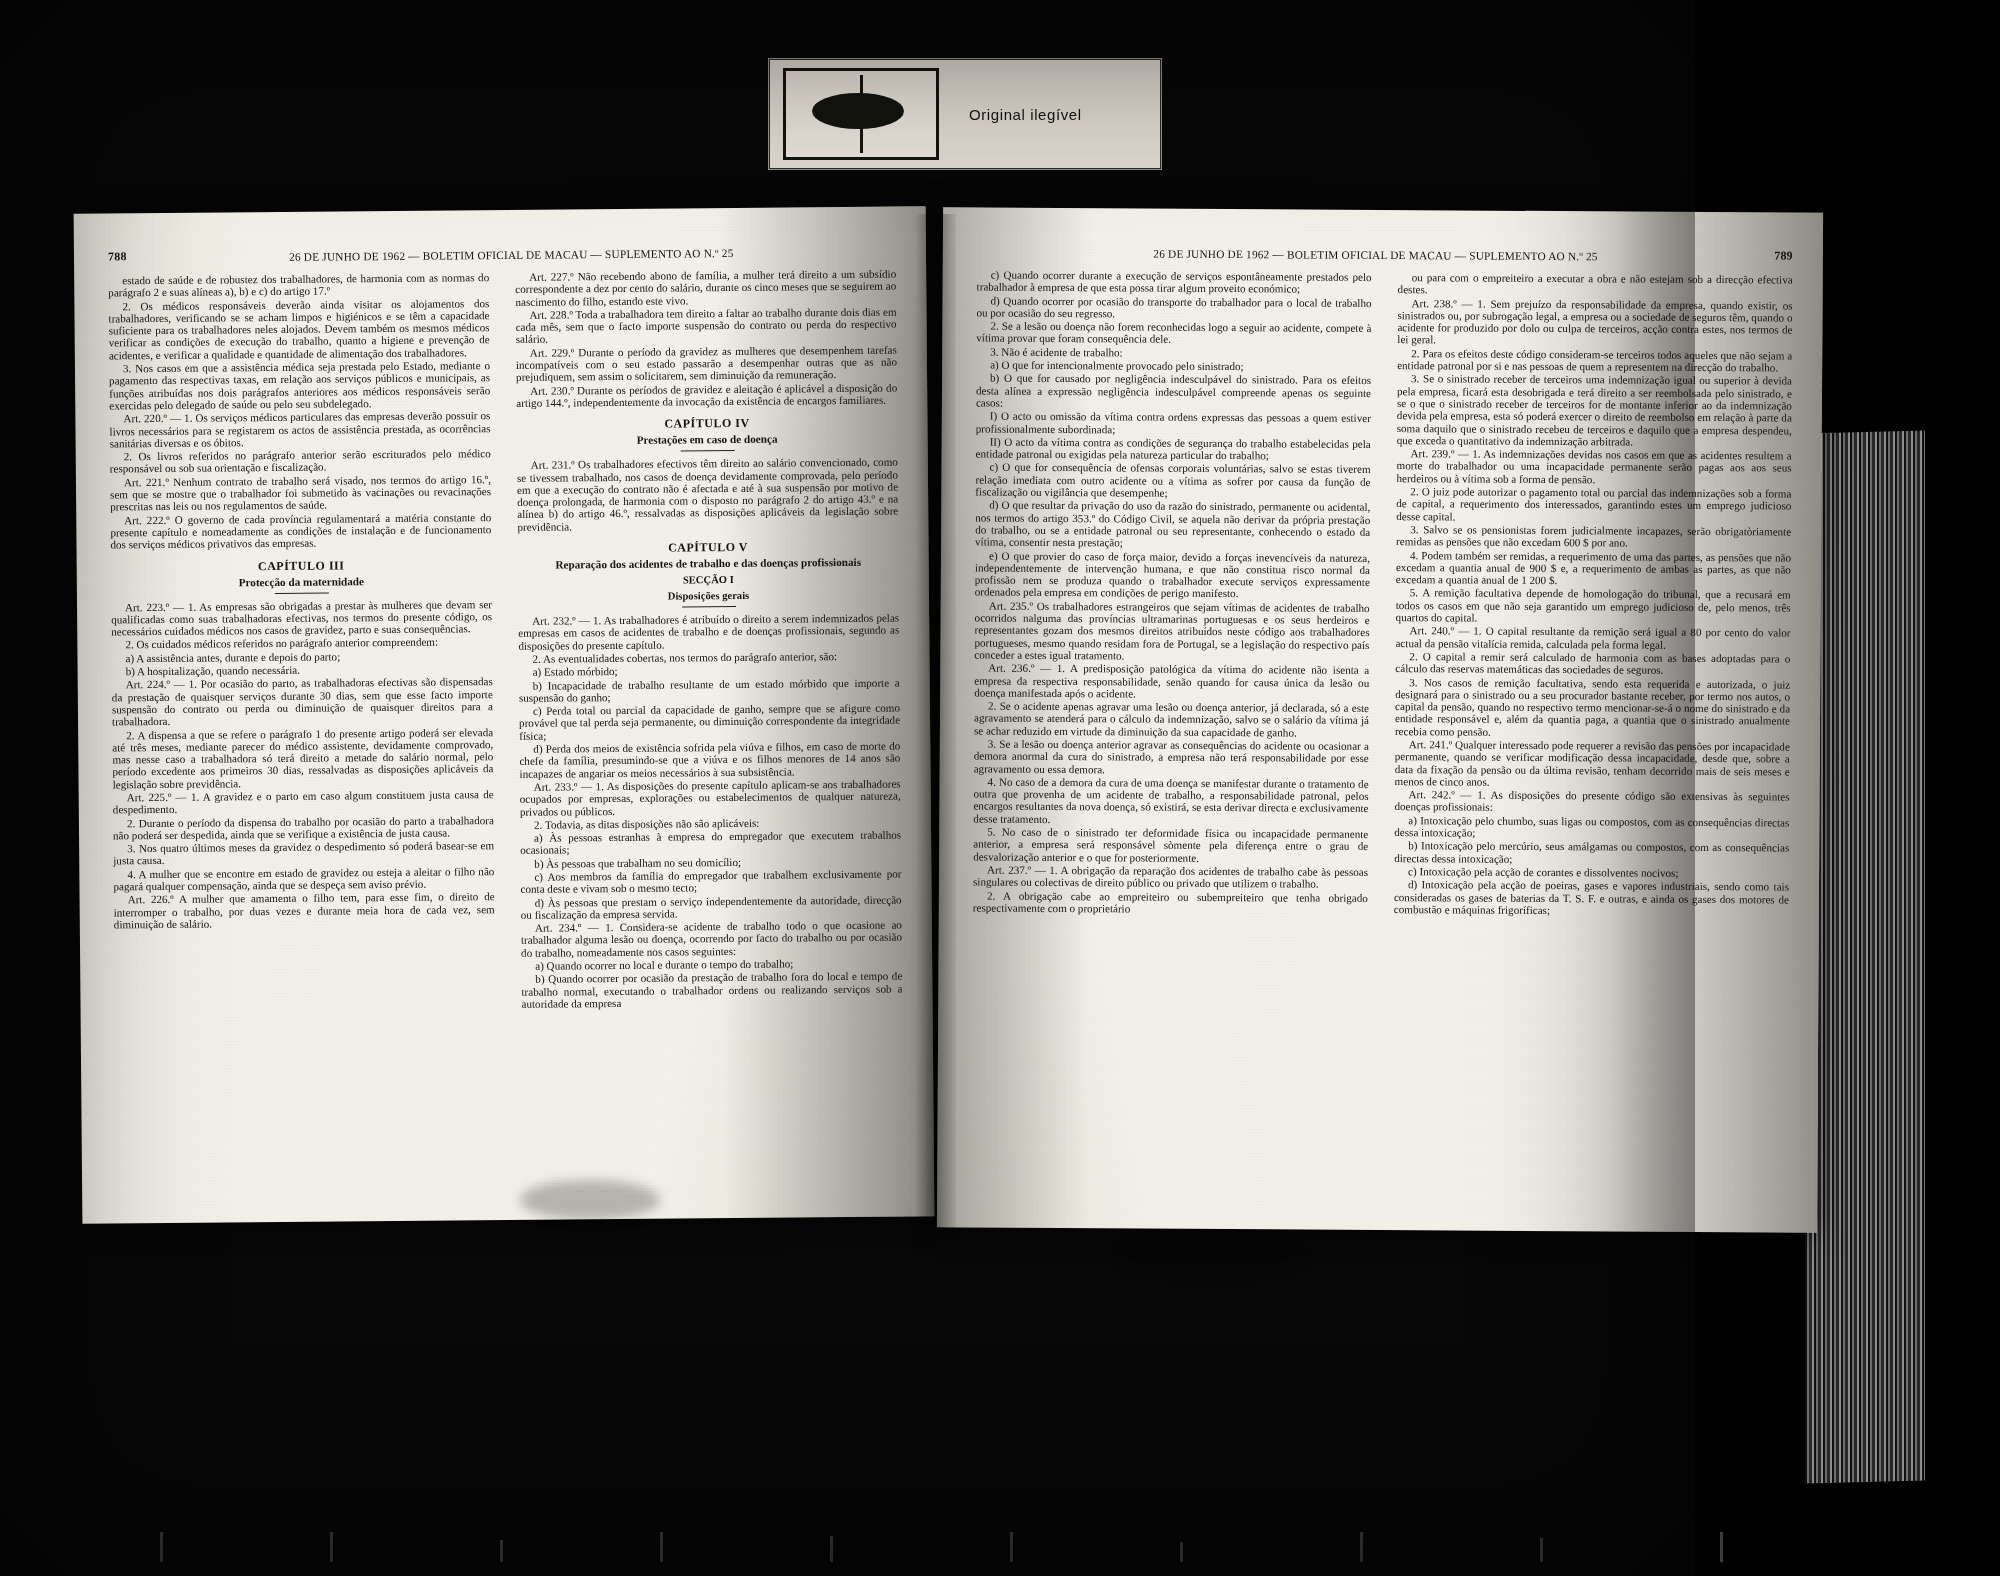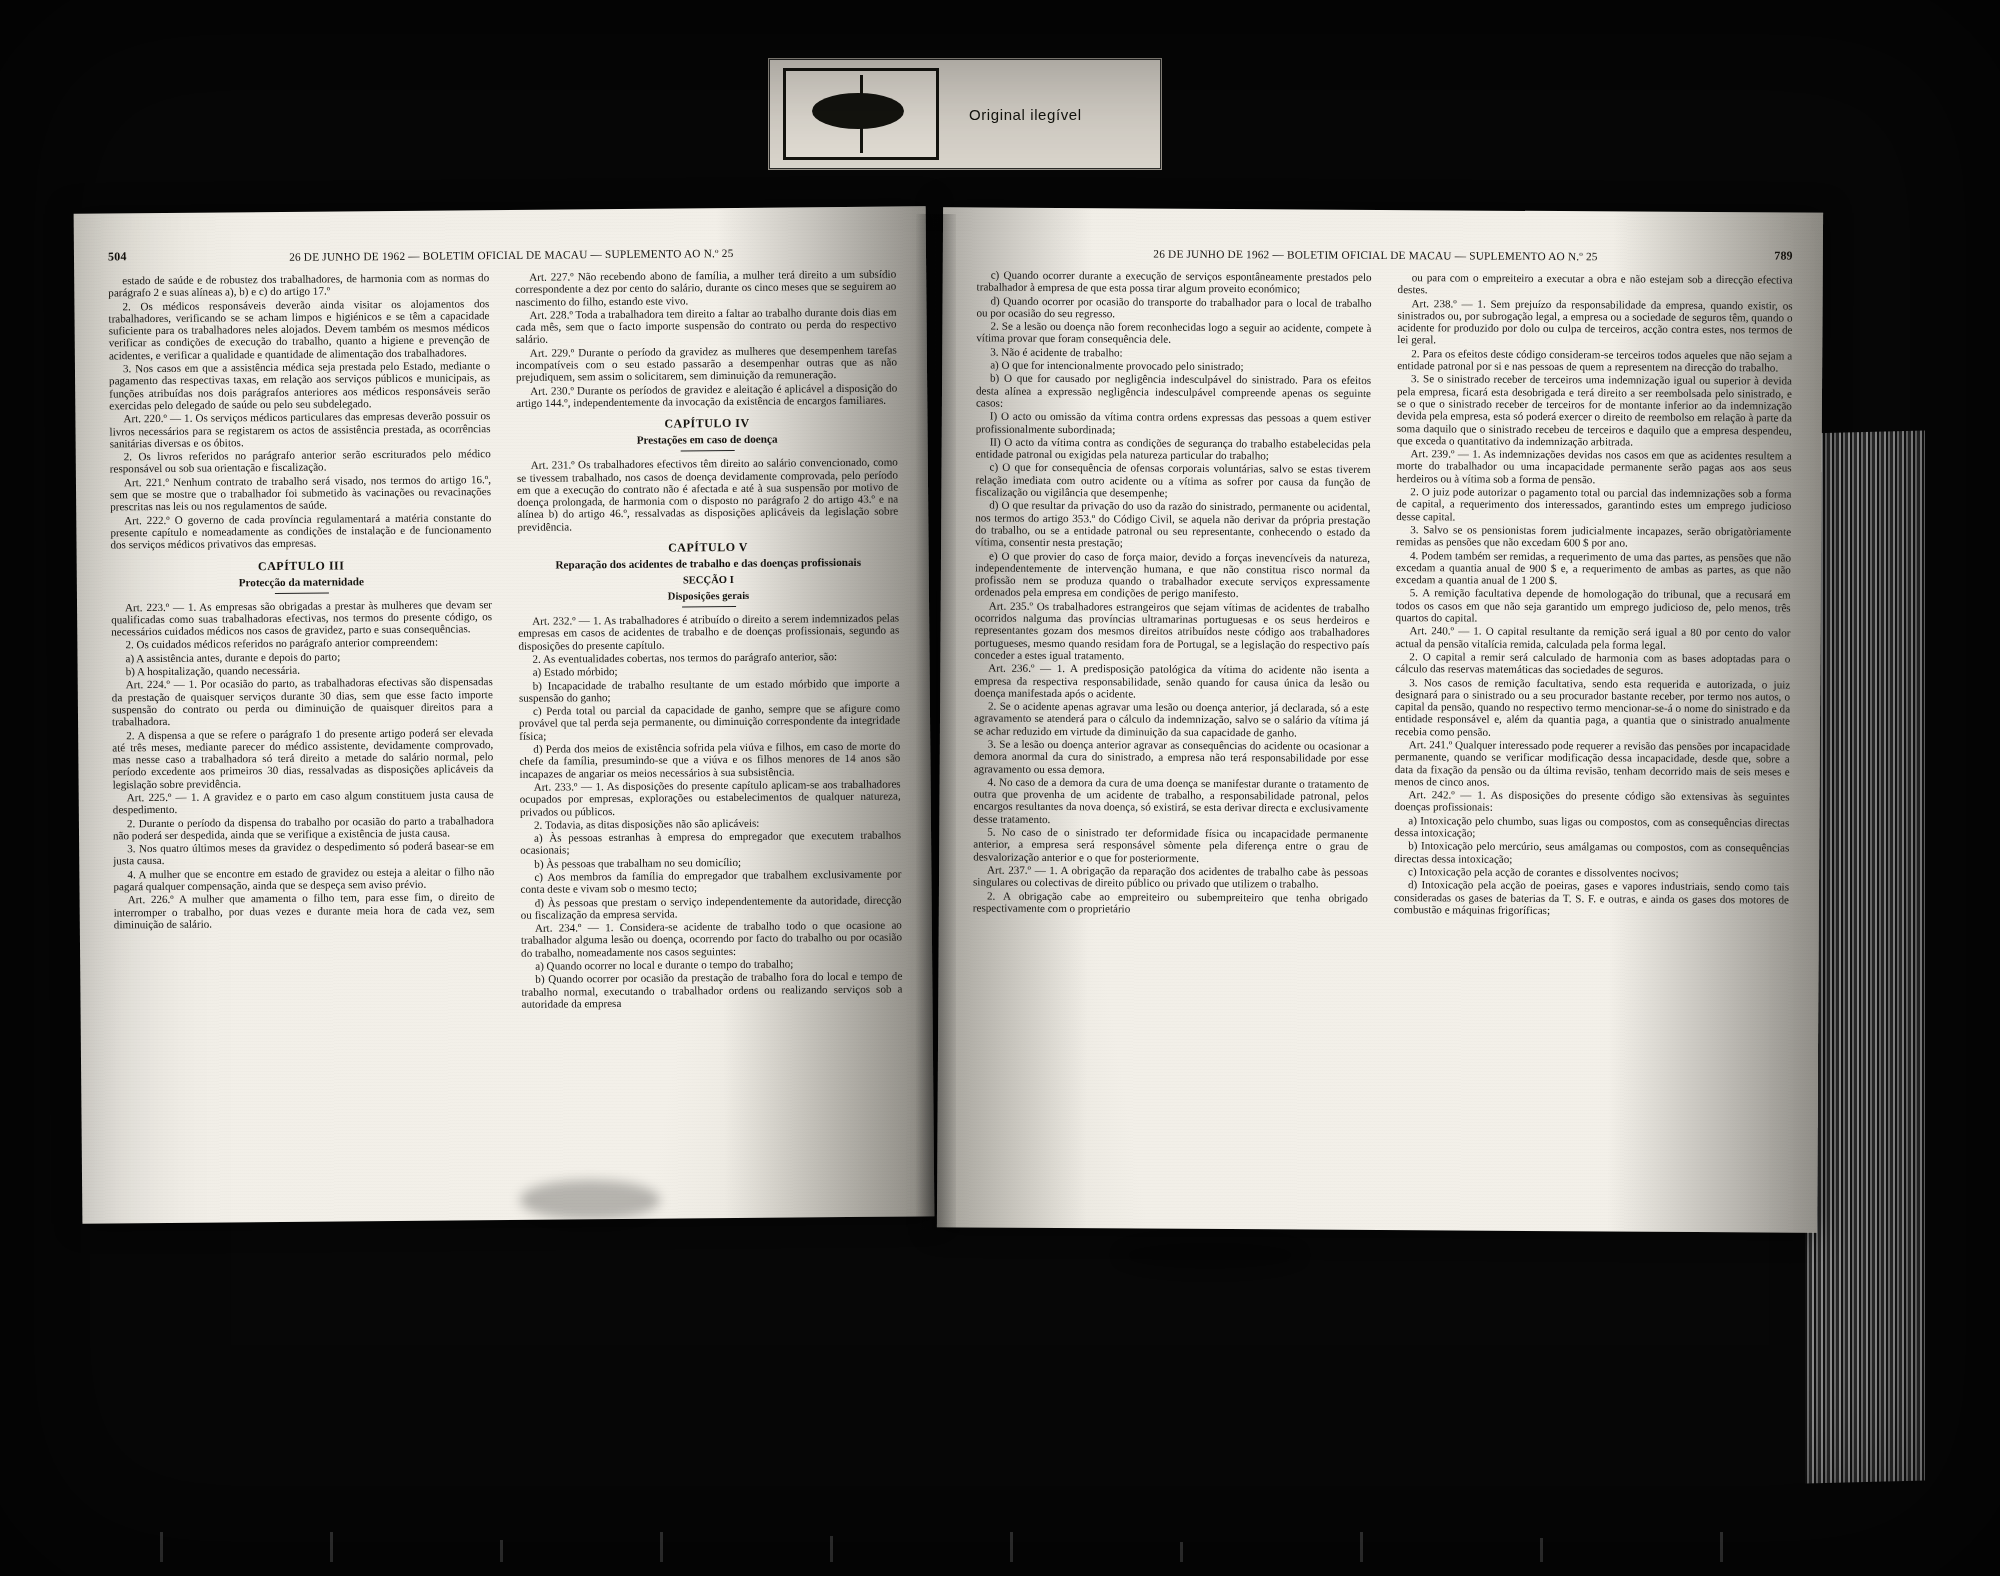--- a/index.html
+++ b/index.html
@@ -1,17 +1,17 @@
 <!DOCTYPE html>
 <html><head>
 <meta charset="utf-8">
 <style>
   html,body{margin:0;padding:0;background:#000;}
   body{width:2000px;height:1576px;font-family:"Liberation Serif",serif;overflow:hidden;}
-  .scan{position:relative;width:2000px;height:1576px;background:#070707;}
+  .scan{position:relative;width:1695px;height:1576px;background:#070707;}
 
   
   .target{position:absolute;left:768px;top:58px;width:392px;height:110px;background:#ded9d0;border:1px solid #9a958c;
           box-shadow:0 0 0 1px #2a2a28 inset;display:flex;align-items:center;}
   .target .book{width:150px;height:86px;margin-left:14px;border:3px solid #14140f;background:#e7e2d9;position:relative;}
   .target .book:before{content:"";position:absolute;left:50%;top:4px;bottom:4px;width:3px;background:#14140f;transform:translateX(-1px);}
   .target .blob{position:absolute;left:26px;top:22px;width:92px;height:36px;background:#14140f;border-radius:46px/18px;}
   .target .tlabel{margin-left:30px;font-family:"Liberation Sans",sans-serif;font-size:15px;color:#14140f;letter-spacing:.6px;}
 
   
@@ -66,21 +66,21 @@
       </div>
     <div class="tlabel">Original ilegível</div>
   </div>
 
   <div class="book-area">
     <div class="edges"></div>
 
     <div class="page left">
       <div class="sheet">
         <div class="hdr">
-          <span class="folio">504</span>
+          <span class="folio">788</span>
           <span class="ttl">26 DE JUNHO DE 1962 — BOLETIM OFICIAL DE MACAU — SUPLEMENTO AO N.º 25</span>
         </div>
         <div class="cols">
           <div class="col">
             <p>estado de saúde e de robustez dos trabalhadores, de harmonia com as normas do parágrafo 2 e suas alíneas a), b) e c) do artigo 17.º</p>
             <p>2. Os médicos responsáveis deverão ainda visitar os alojamentos dos trabalhadores, verificando se se acham limpos e higiénicos e se têm a capacidade suficiente para os trabalhadores neles alojados. Devem também os mesmos médicos verificar as condições de execução do trabalho, quanto a higiene e prevenção de acidentes, e verificar a qualidade e quantidade de alimentação dos trabalhadores.</p>
             <p>3. Nos casos em que a assistência médica seja prestada pelo Estado, mediante o pagamento das respectivas taxas, em relação aos serviços públicos e municipais, as funções atribuídas nos dois parágrafos anteriores aos médicos responsáveis serão exercidas pelo delegado de saúde ou pelo seu subdelegado.</p>
             <p>Art. 220.º — 1. Os serviços médicos particulares das empresas deverão possuir os livros necessários para se registarem os actos de assistência prestada, as ocorrências sanitárias diversas e os óbitos.</p>
             <p>2. Os livros referidos no parágrafo anterior serão escriturados pelo médico responsável ou sob sua orientação e fiscalização.</p>
             <p>Art. 221.º  Nenhum contrato de trabalho será visado, nos termos do artigo 16.º, sem que se mostre que o trabalhador foi submetido às vacinações ou revacinações prescritas nas leis ou nos regulamentos de saúde.</p>

